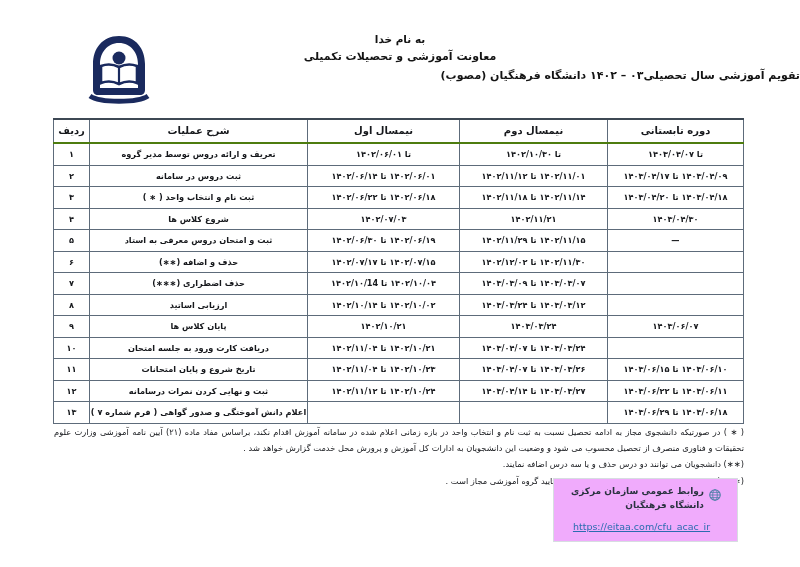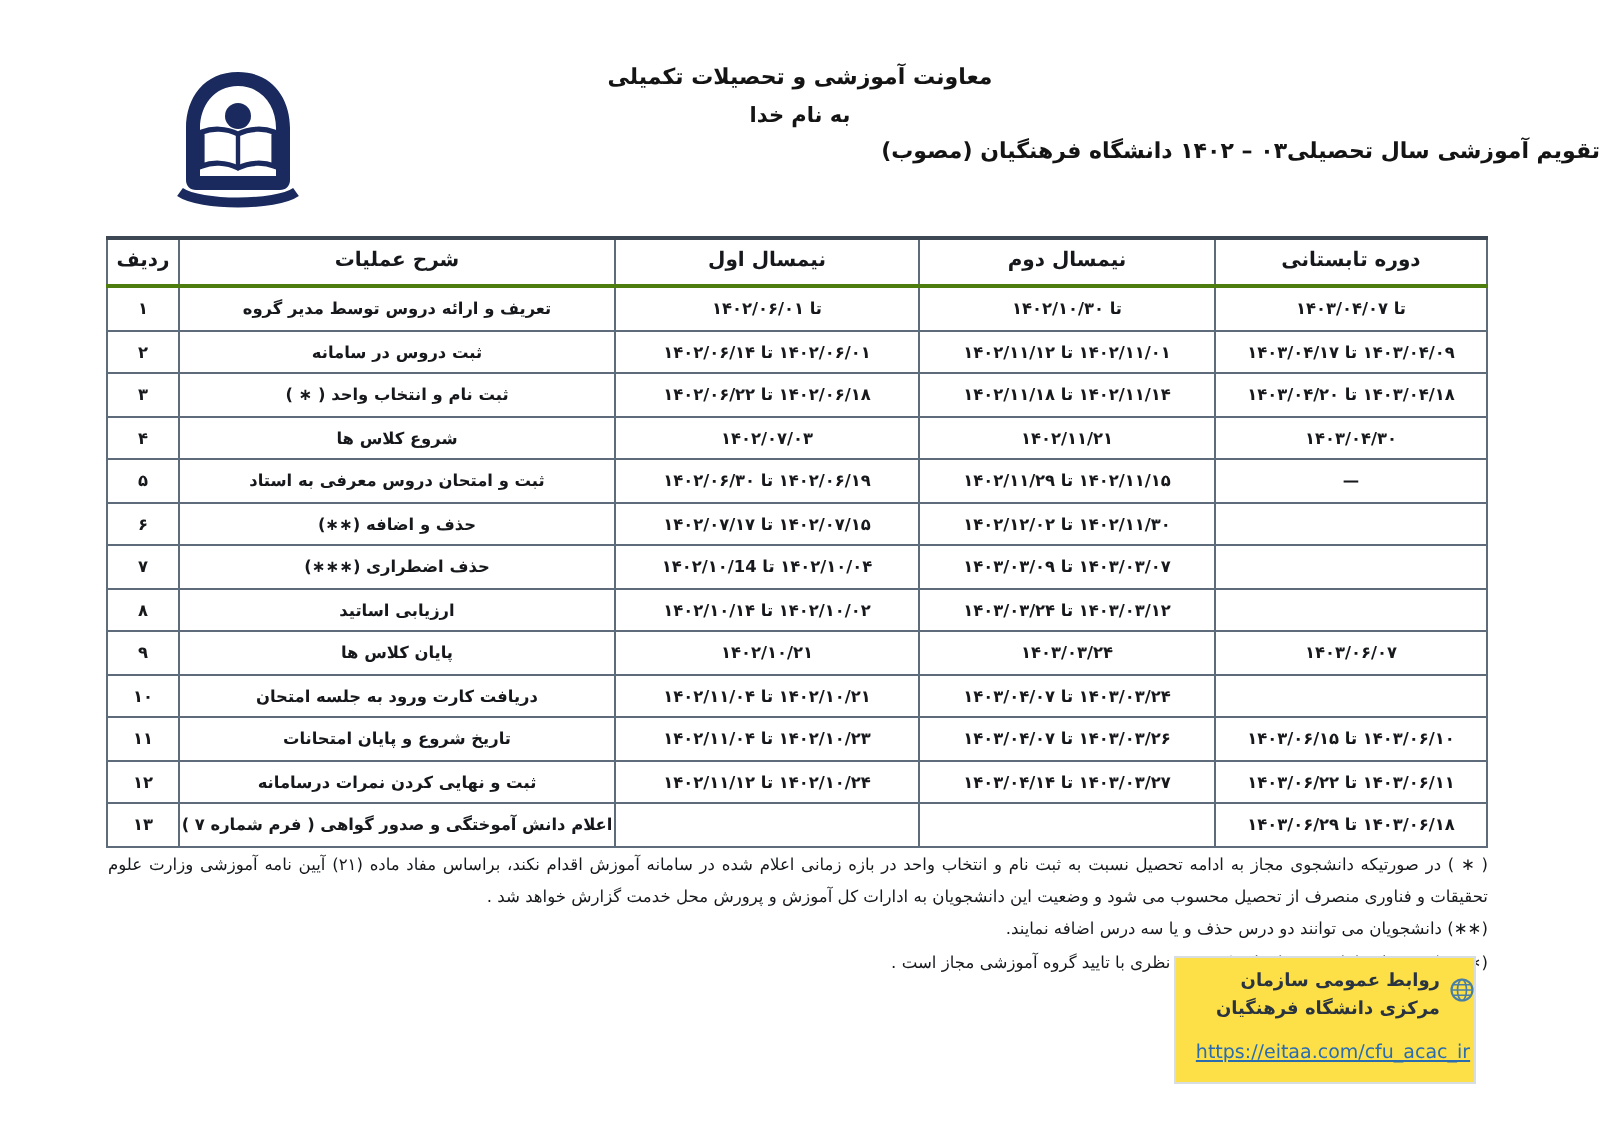--- a/index.html
+++ b/index.html
@@ -115,24 +115,24 @@
     text-align: justify;
     text-align-last: right;
   }
   .note.right { text-align: center; }
 
   
   .contact {
     position: absolute;
     top: 478px;
     right: 62px;
-    width: 151px;
-    background: #fde047;
+    width: 185px;
+    background: #f0abfc;
     border: 1px solid #d7dde1;
-    padding: 6px 0 9px 8px;
+    padding: 6px 16px 9px 8px;
     box-sizing: border-box;
     direction: rtl;
   }
   .contact-row {
     display: flex;
     flex-direction: row;
     align-items: flex-start;
     gap: 5px;
   }
   .globe-icon {
@@ -168,22 +168,22 @@
         <path d="M33 3 C16 3 7 16 7 31 L7 57 C7 60 9 62 12 62 L54 62 C57 62 59 60 59 57 L59 31 C59 16 50 3 33 3 Z
                  M33 10 C45 10 52 20 52 31 L52 55 L14 55 L14 31 C14 20 21 10 33 10 Z" fill="#1a2a5e"></path>
         <circle cx="33" cy="25" r="6.5" fill="#1a2a5e"></circle>
         <path d="M33 34 C27 31 20 31 15 33 L15 50 C20 48 27 48 33 51 C39 48 46 48 51 50 L51 33 C46 31 39 31 33 34 Z" fill="#ffffff" stroke="#1a2a5e" stroke-width="2.6"></path>
         <path d="M33 34 L33 51" stroke="#1a2a5e" stroke-width="2.2"></path>
         <path d="M4 63 C14 70 52 70 62 63" stroke="#1a2a5e" stroke-width="5" fill="none"></path>
       </svg>
     </div>
 
     <div class="header-titles">
+      <div class="line small">به نام خدا</div>
       <div class="line">معاونت آموزشی و تحصیلات تکمیلی</div>
-      <div class="line small">به نام خدا</div>
       <div class="line main">تقویم آموزشی سال تحصیلی۰۳ – ۱۴۰۲ دانشگاه فرهنگیان (مصوب)</div>
     </div>
   </div>
 
   <div class="table-wrap">
     <table class="cal">
       <colgroup>
         <col class="col-summer">
           <col class="col-sem2">
           <col class="col-sem1">

